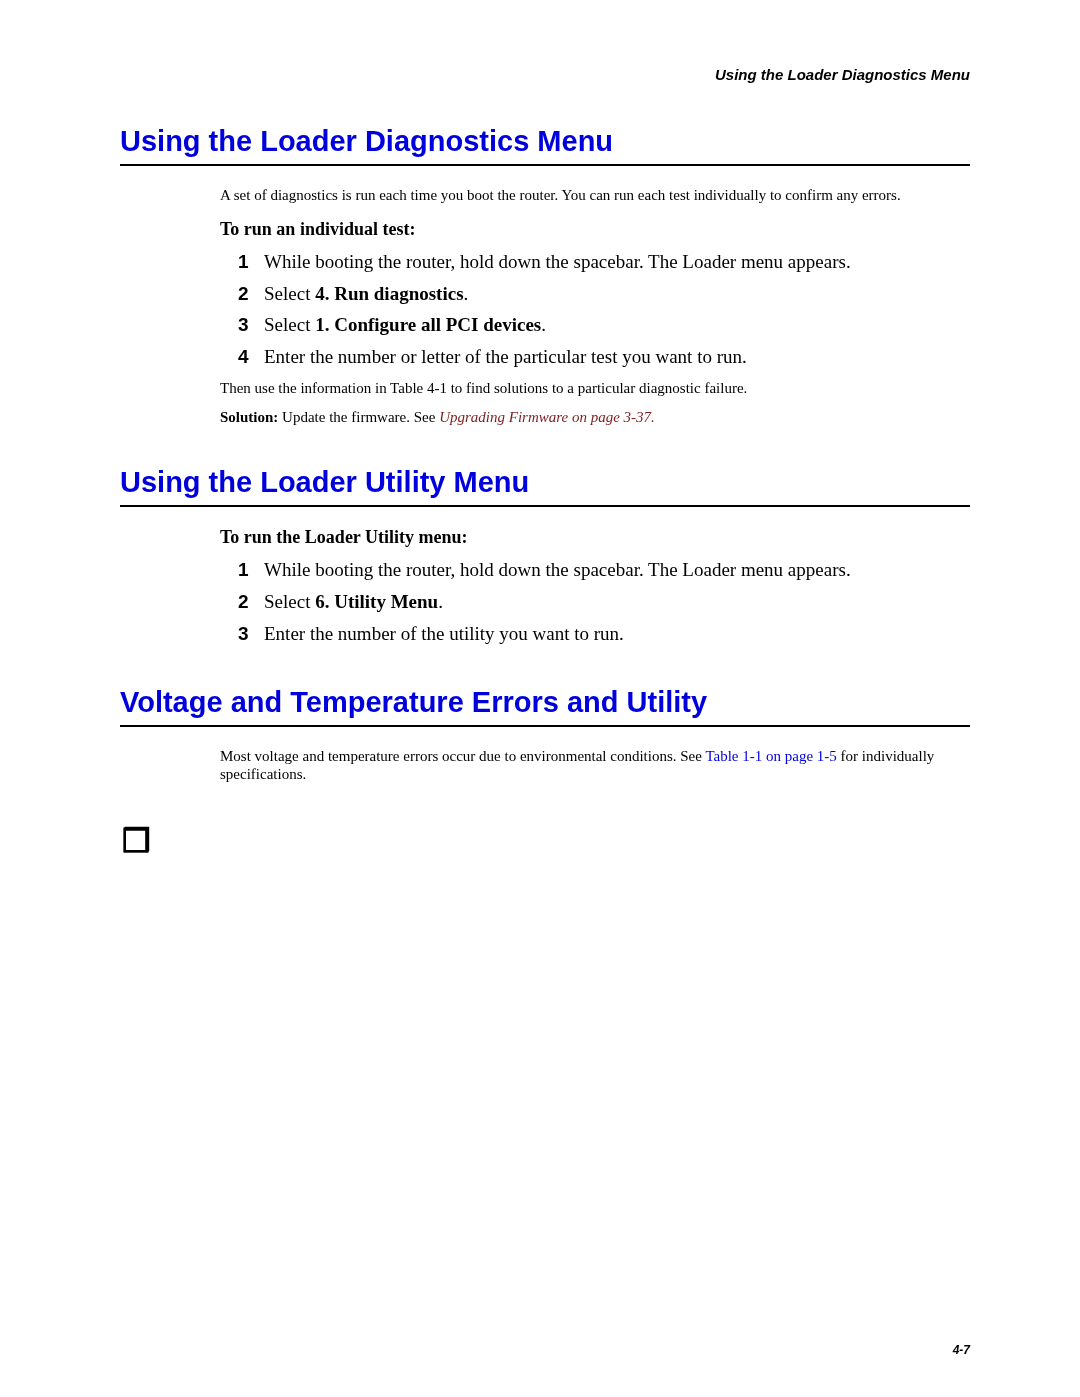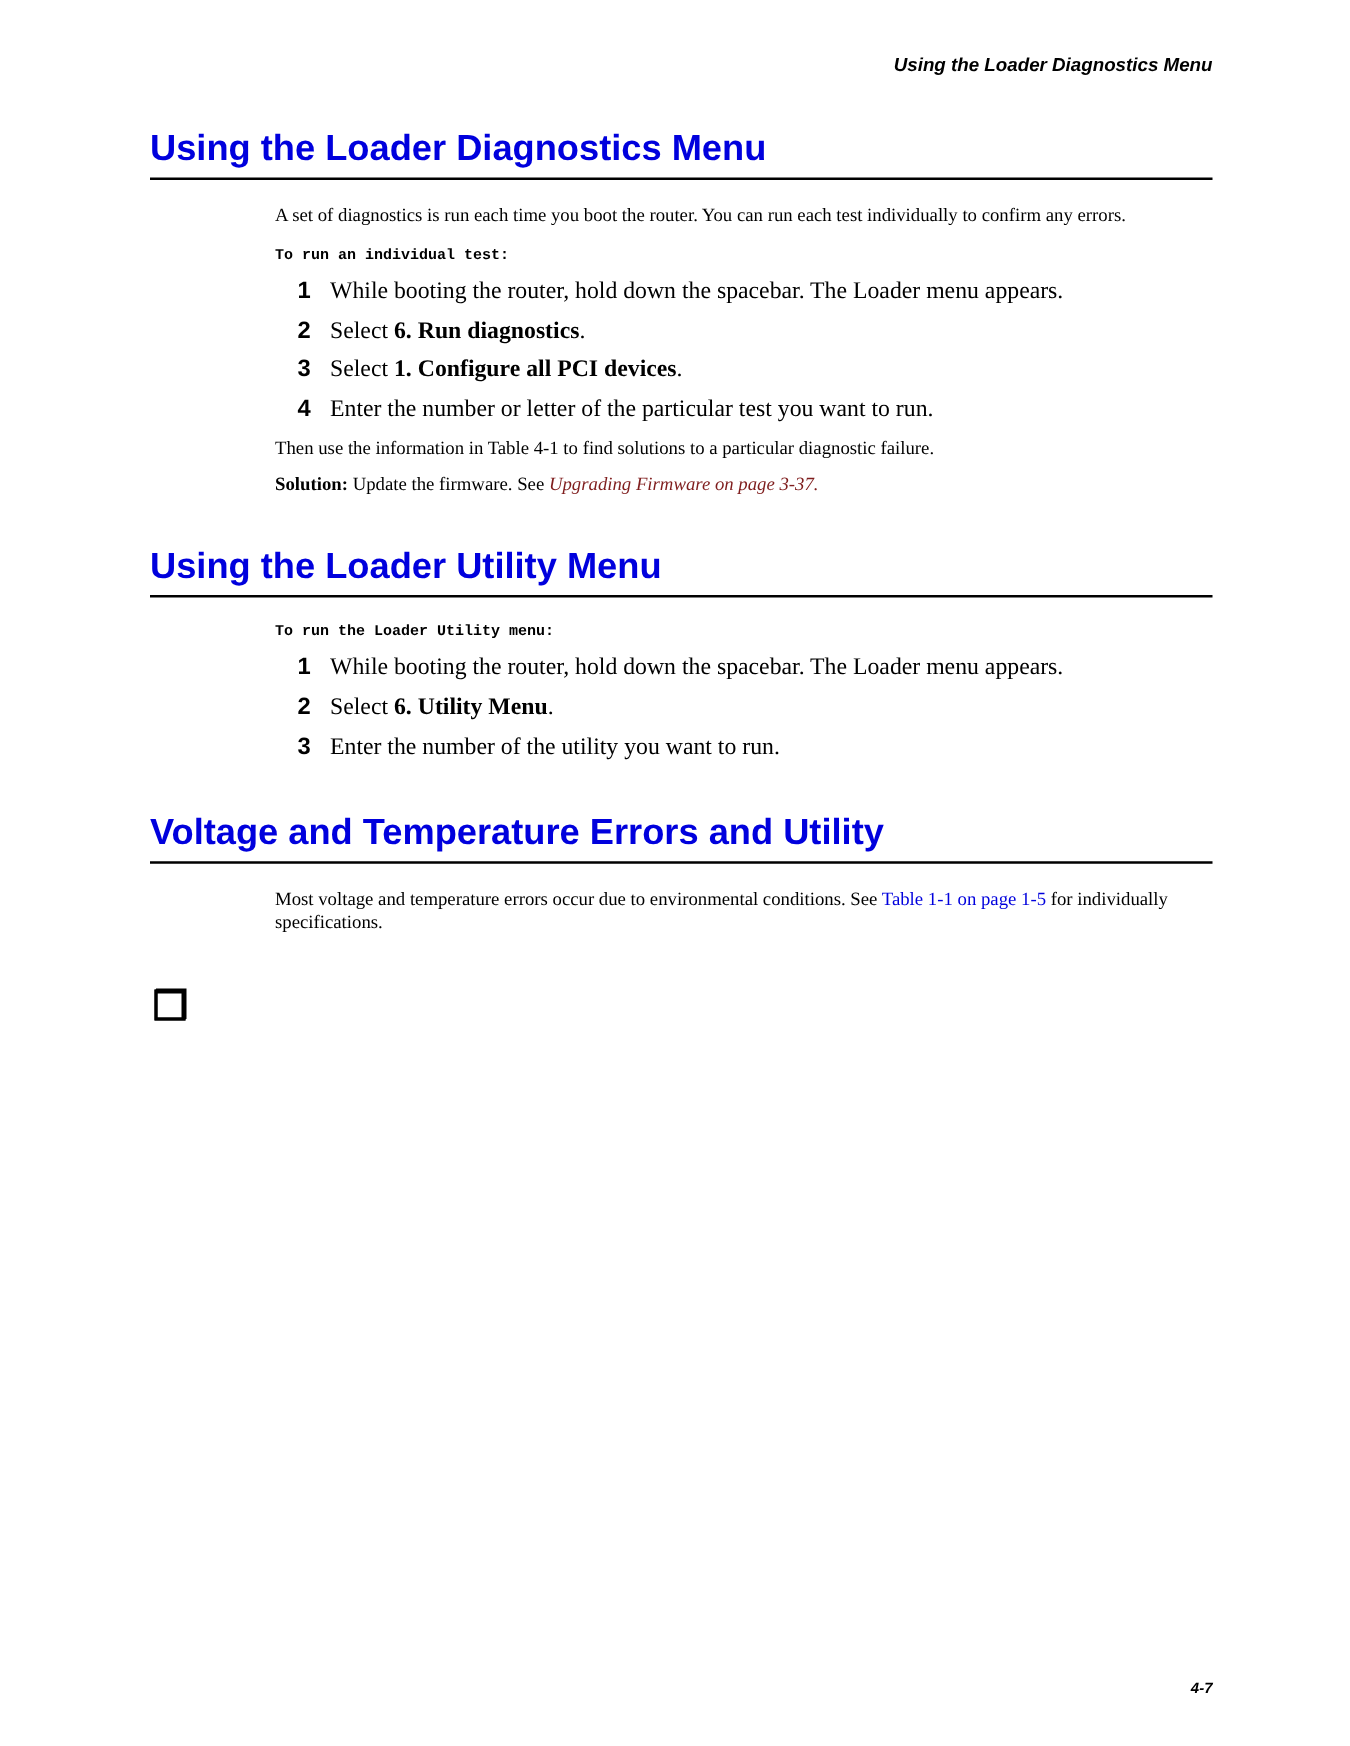--- a/index.html
+++ b/index.html
@@ -9,21 +9,21 @@
     }
     body {
       width: 1080px;
       height: 1397px;
       background: #ffffff;
       font-family: "Times New Roman", Times, serif;
       position: relative;
       color: #000;
     }
     .page {
-      padding: 44px 110px 50px 120px;
+      padding: 66px 110px 50px 120px;
     }
     .running-header {
       font-family: Arial, Helvetica, sans-serif;
       font-weight: bold;
       font-style: italic;
       font-size: 15px;
       text-align: right;
       margin-bottom: 42px;
     }
     h1.section-heading {
@@ -37,25 +37,24 @@
     }
     .body-block {
       padding-left: 100px;
     }
     .para {
       font-size: 15px;
       line-height: 1.25;
       margin-bottom: 10px;
     }
     .subhead-bold {
-      font-size: 12px;
+      font-size: 18px;
       font-weight: bold;
       margin-top: 14px;
       margin-bottom: 10px;
-      font-family: Liberation Mono, monospace;
     }
     ol.numlist {
       list-style: none;
       padding-left: 18px;
       margin-bottom: 10px;
     }
     ol.numlist li {
       font-size: 19px;
       line-height: 1.25;
       margin-bottom: 8px;
@@ -111,21 +110,21 @@
   <div class="body-block">
     <p class="para">A set of diagnostics is run each time you boot the router. You can run each test individually to confirm any errors.</p>
     <p class="subhead-bold">To run an individual test:</p>
     <ol class="numlist">
       <li>
         <span class="num">1</span>
         <span class="txt">While booting the router, hold down the spacebar. The Loader menu appears.</span>
       </li>
       <li>
         <span class="num">2</span>
-        <span class="txt"><span>Select </span><span class="bold-inline">6. Run diagnostics</span><span>.</span></span>
+        <span class="txt"><span>Select </span><span class="bold-inline">4. Run diagnostics</span><span>.</span></span>
       </li>
       <li>
         <span class="num">3</span>
         <span class="txt"><span>Select </span><span class="bold-inline">1. Configure all PCI devices</span><span>.</span></span>
       </li>
       <li>
         <span class="num">4</span>
         <span class="txt">Enter the number or letter of the particular test you want to run.</span>
       </li>
     </ol>

